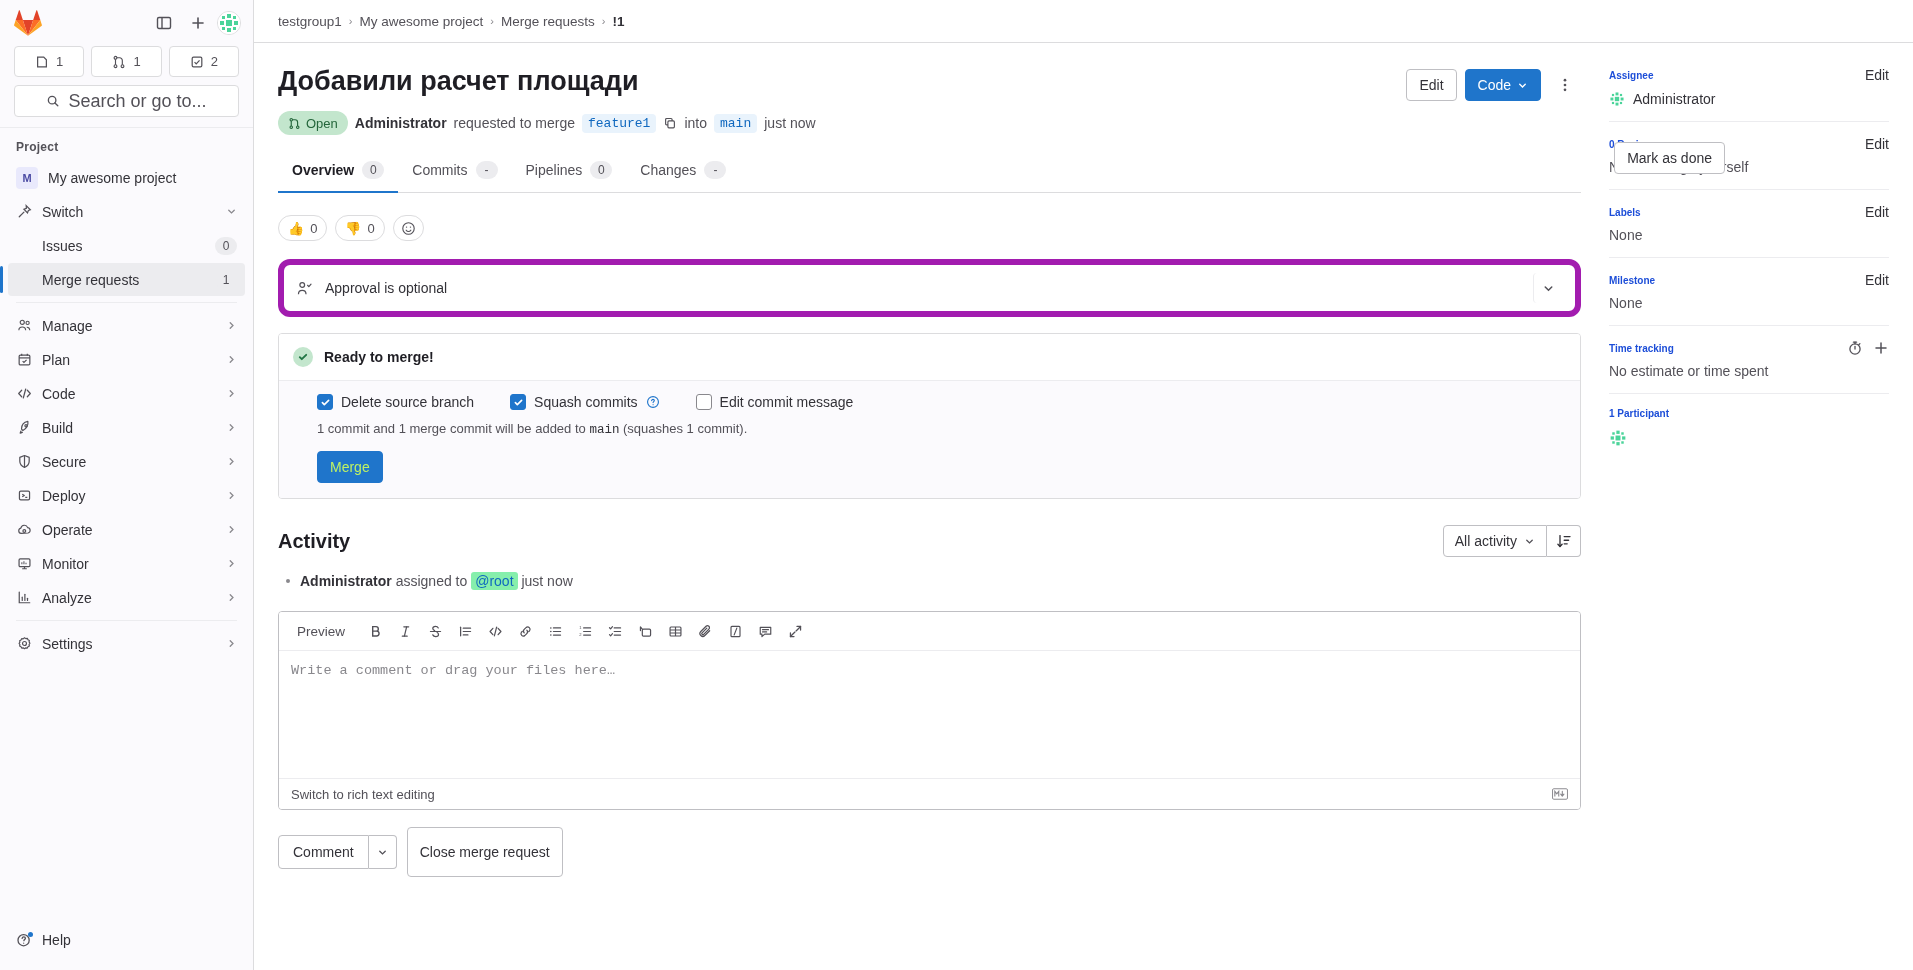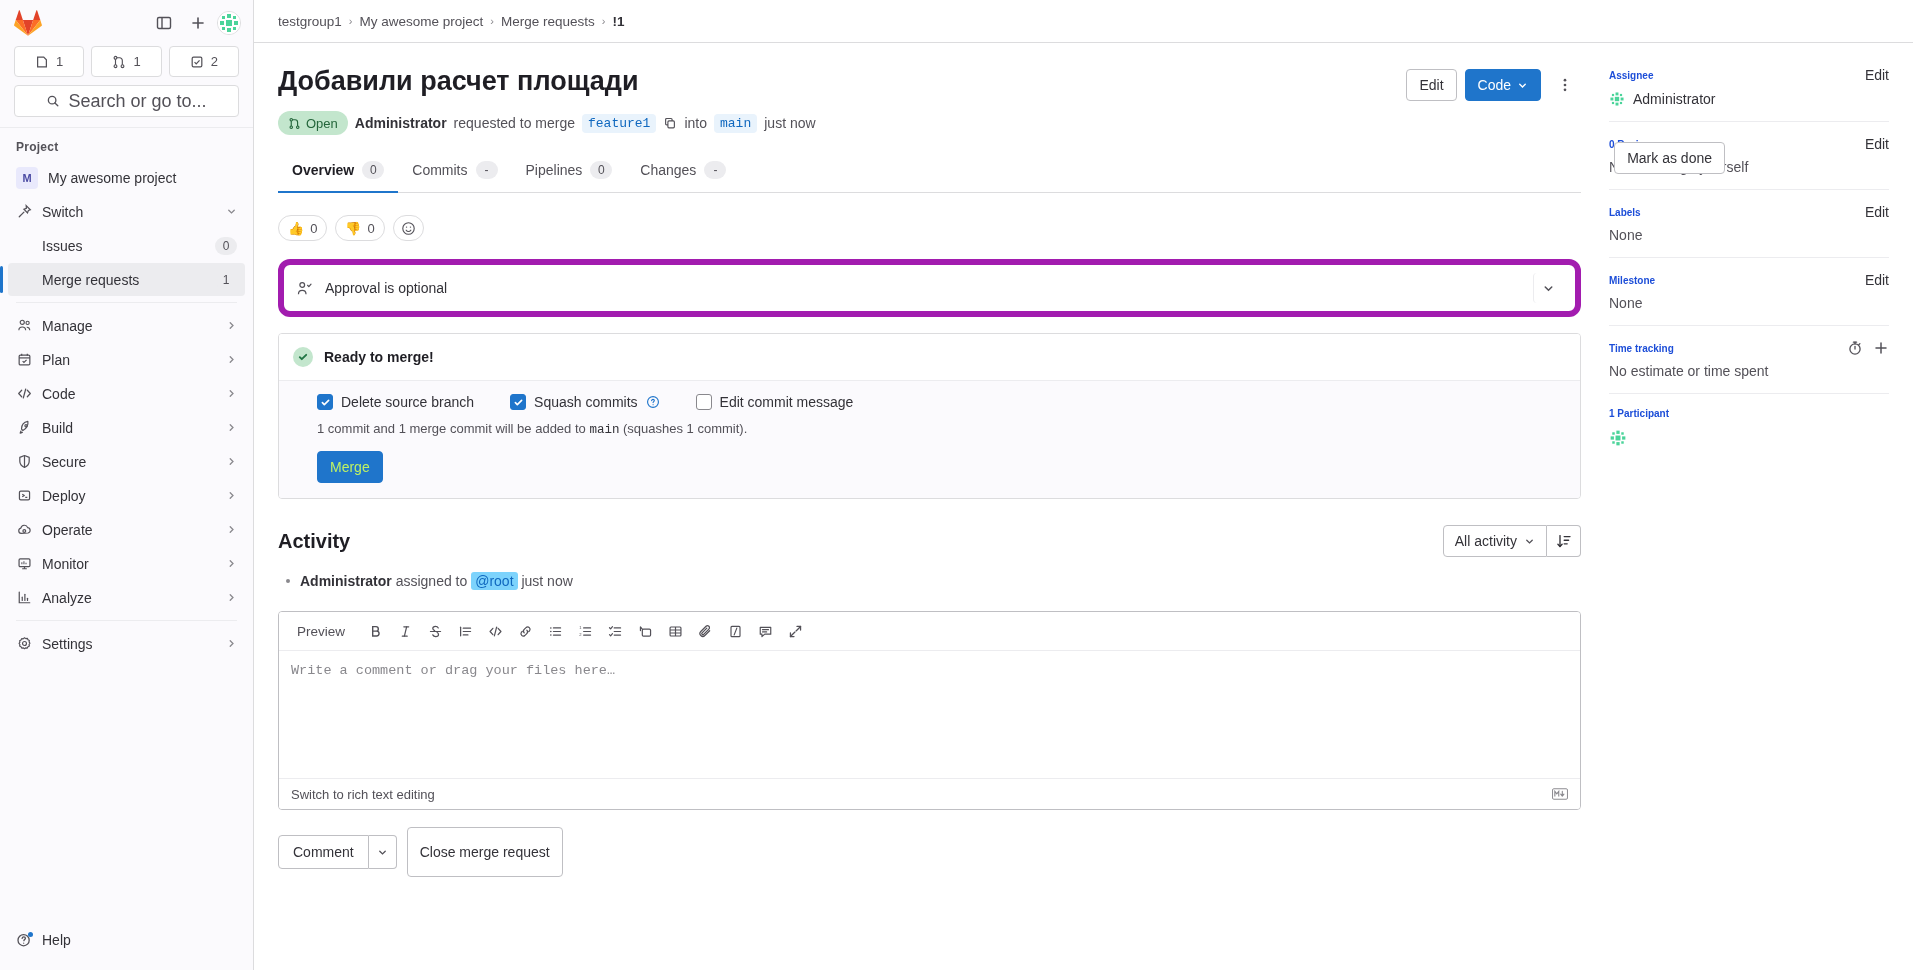--- a/index.html
+++ b/index.html
@@ -289,21 +289,21 @@
     padding: 2px 0 2px 22px;
     position: relative;
   }
   .note-item::before {
     content: ""; position: absolute; left: 8px; top: 50%;
     width: 4px; height: 4px; border-radius: 50%; background: #89888d;
     transform: translateY(-50%);
   }
   .note-user { font-weight: 700; color: #333238; }
   .mention {
-    background: #7dd3fc; color: #1068bf; border-radius: 3px;
+    background: #86efac; color: #1068bf; border-radius: 3px;
     padding: 1px 4px; font-weight: 400;
   }
 
   
   .editor {
     margin-top: 20px;
     border: 1px solid #bfbfc3; border-radius: 4px; background: #fff;
     overflow: hidden;
   }
   .editor-toolbar {

